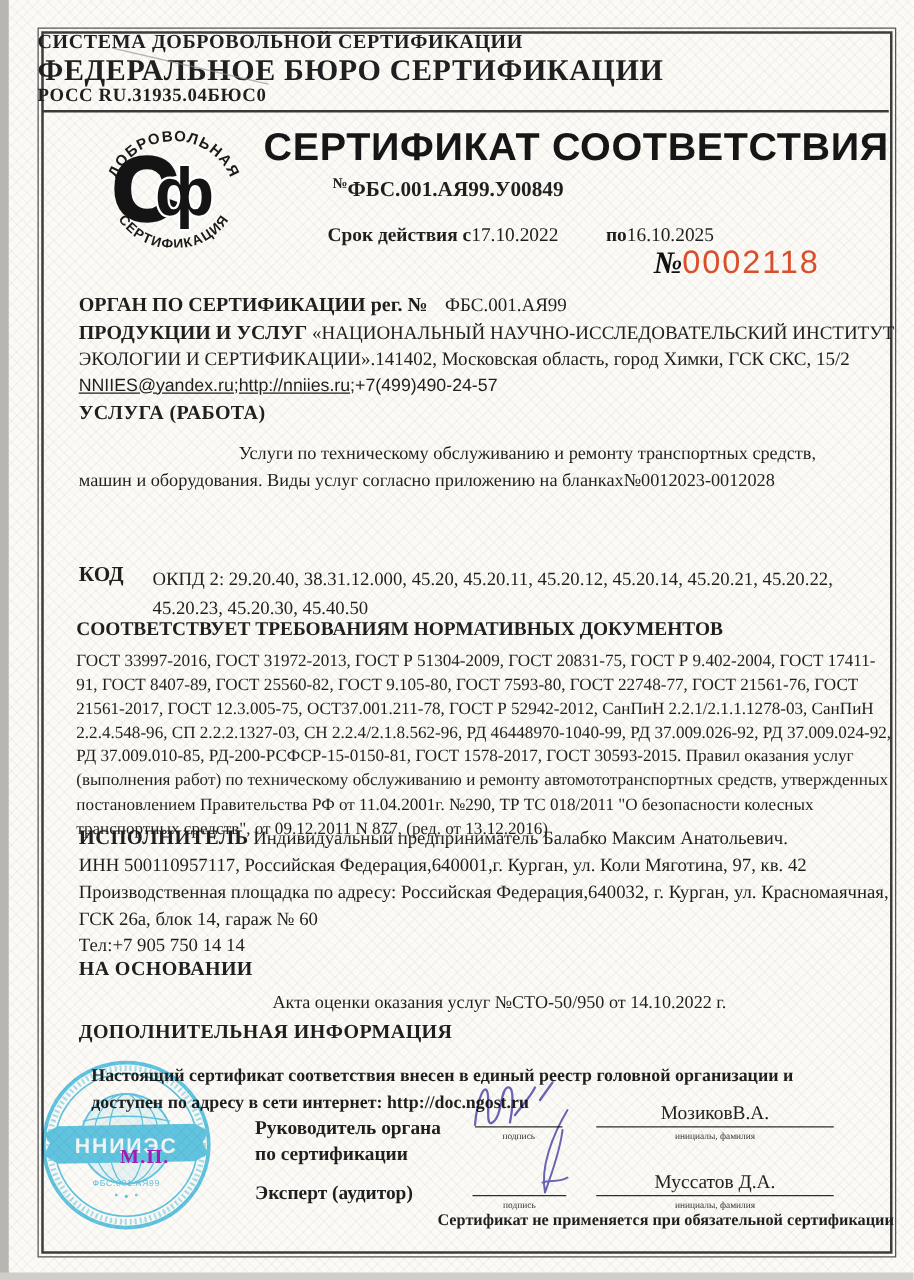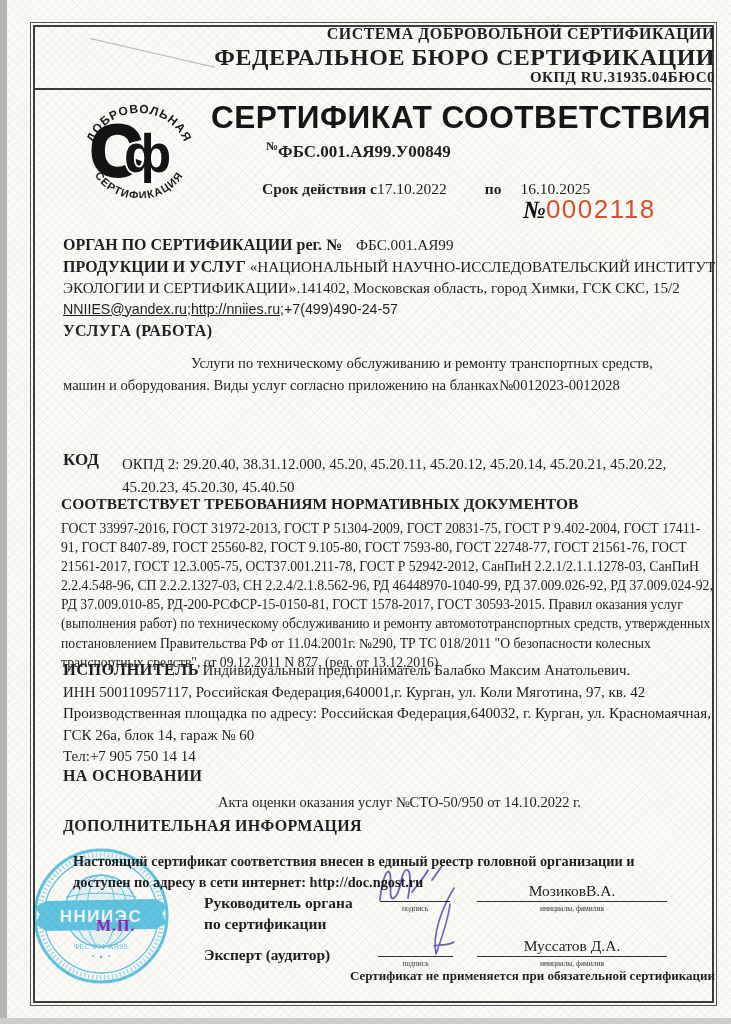--- a/index.html
+++ b/index.html
@@ -16,39 +16,39 @@
       repeating-linear-gradient(-45deg, rgba(150,150,140,.08) 0 1px, transparent 1px 6px);
   }
   .scan-edge-left{position:absolute;left:0;top:0;width:7px;height:100%;background:#b7b6b1;z-index:5;}
   .scan-edge-bottom{position:absolute;left:0;bottom:0;width:100%;height:6px;background:#cfcec9;z-index:5;}
   .scan-crease{position:absolute;left:90px;top:38px;width:128px;height:1px;background:#8f8f8a;transform:rotate(13deg);transform-origin:left center;opacity:.65;z-index:4;}
 
   .frame{position:absolute;left:30px;top:22px;width:685px;height:982px;border:1px solid #555;z-index:1;}
   .frame::before{content:'';position:absolute;inset:2px;border:2px solid var(--frame-dark,#3d3d3d);}
   .abs{position:absolute;z-index:2;}
 
-  .hdr{left:30px;width:685px;text-align:right;font-weight:bold;letter-spacing:.5px;}
+  .hdr{left:30px;width:685px;text-align:left;font-weight:bold;letter-spacing:.5px;}
   .hdr1{top:25px;font-size:16px;}
   .hdr2{top:44px;font-size:24px;}
   .hdr3{top:69px;font-size:15px;}
   .hsep{left:34px;top:88px;width:677px;height:0;border-top:2px solid #3a3a3a;}
 
   .emblem{left:80px;top:96px;width:118px;height:102px;}
 
   .doc-title{left:212px;top:100px;width:498px;text-align:center;
     font-family:"Liberation Sans",sans-serif;font-weight:bold;font-size:31px;
     letter-spacing:.5px;transform:scaleX(1.02);transform-origin:center;color:#161616;}
 
   .certno{left:266px;top:139px;font-weight:bold;font-size:17px;}
   .certno sup{font-size:12px;font-weight:bold;}
 
   .validity{left:262px;top:180px;font-size:15.5px;}
   .validity .lab{font-weight:bold;}
   .validity .to-lab{font-weight:bold;margin-left:38px;}
-  .validity .to-val{margin-left:19px;}
+  .validity .to-val{margin-left:0;}
 
   .serial{left:523px;top:194px;white-space:nowrap;}
   .serial .sign{font-size:25px;font-weight:bold;font-style:italic;color:#111;}
   .serial .num{font-family:"Liberation Sans",sans-serif;font-size:26px;color:var(--serial-red,#d94f2b);letter-spacing:1.5px;}
 
   .organ{left:63px;top:234px;width:655px;font-size:15.2px;line-height:21.5px;}
   .organ b{font-size:16px;}
   .organ .regno{margin-left:14px;}
   .contacts{font-family:"Liberation Sans",sans-serif;font-size:14.2px;}
   .contacts .ul{text-decoration:underline;}
@@ -103,21 +103,21 @@
 
 <div class="texture"></div>
 <div class="scan-edge-left"></div>
 <div class="scan-edge-bottom"></div>
 <div class="scan-crease"></div>
 
 <div class="frame"></div>
 
 <div class="abs hdr hdr1">СИСТЕМА ДОБРОВОЛЬНОЙ СЕРТИФИКАЦИИ</div>
 <div class="abs hdr hdr2">ФЕДЕРАЛЬНОЕ БЮРО СЕРТИФИКАЦИИ</div>
-<div class="abs hdr hdr3">ОКПД RU.31935.04БЮС0</div>
+<div class="abs hdr hdr3">РОСС RU.31935.04БЮС0</div>
 <div class="abs hsep"></div>
 
 <svg class="abs emblem" viewBox="0 0 118 102" xmlns="http://www.w3.org/2000/svg">
   <defs>
     <path id="arcTop" d="M 12,52 A 48,44 0 0 1 106,52"></path>
     <path id="arcBot" d="M 8,56 A 51,47 0 0 0 110,56"></path>
   </defs>
   <text font-family="Liberation Sans, sans-serif" font-size="12" font-weight="bold" fill="#1a1a1a" letter-spacing="1">
     <textPath href="#arcTop" startOffset="50%" text-anchor="middle">ДОБРОВОЛЬНАЯ</textPath>
   </text>

